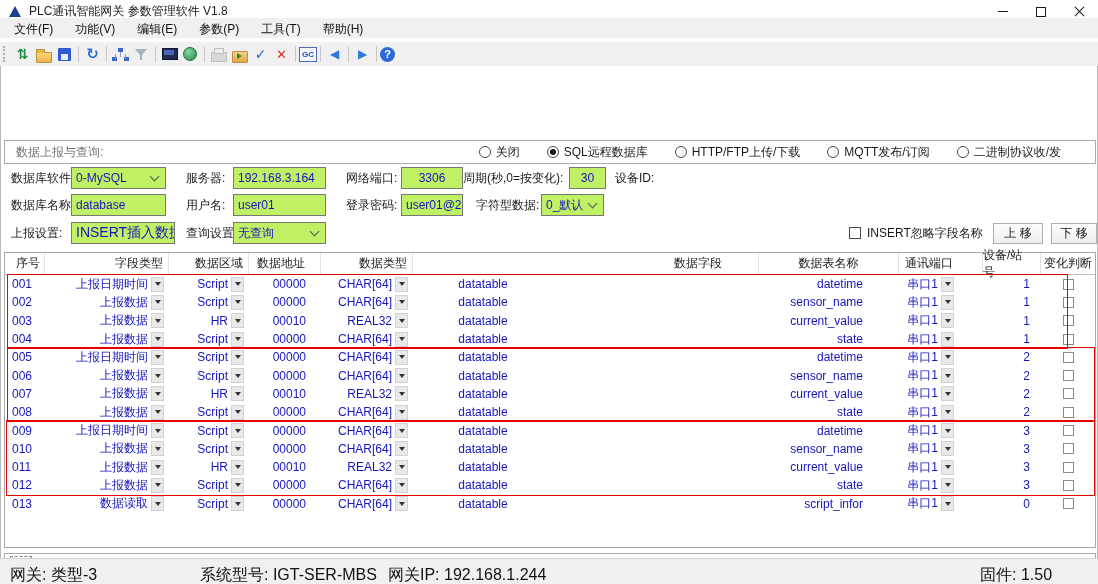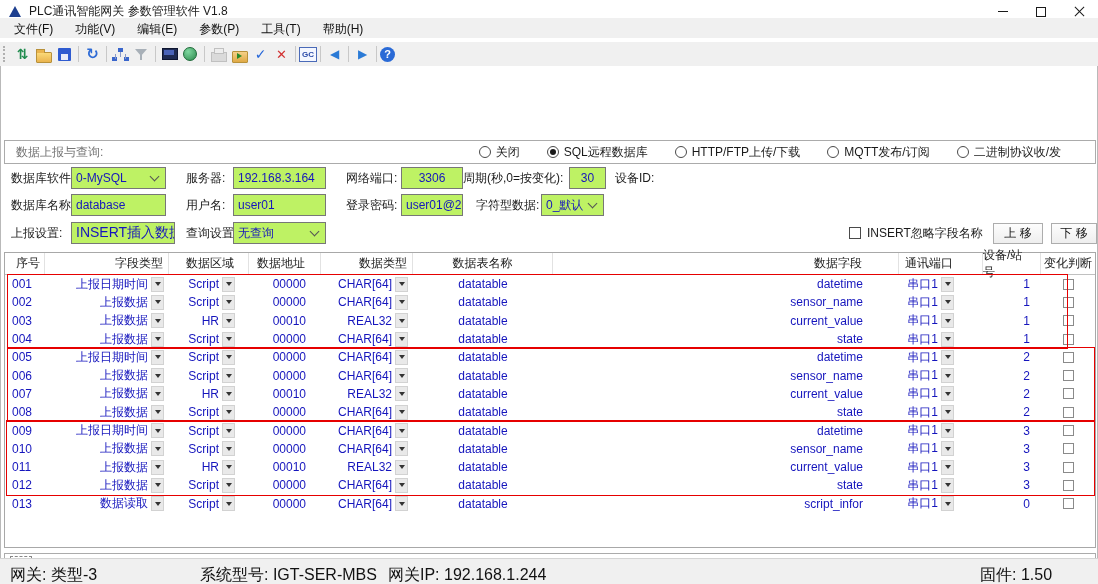--- a/index.html
+++ b/index.html
@@ -88,21 +88,21 @@
   .table-wrap{position:absolute;top:186px;left:3px;width:1092px;height:296px;border:1px solid #a8a8a8;box-sizing:border-box;background:#fff;}
   .thead{display:flex;height:21px;border-bottom:1px solid #c0c0c0;align-items:center;}
   .hc{display:inline-flex;align-items:center;justify-content:center;height:21px;color:#1a1a1a;
       border-right:1px solid #e2e2e2;box-sizing:border-box;font-size:12px;}
   .hc:last-child{border-right:none;}
   .trow{display:flex;height:18.3px;align-items:center;}
   .tc{display:inline-flex;align-items:center;height:18.3px;box-sizing:border-box;font-size:12px;}
   .tv{color:#1515bd;white-space:nowrap;}
   .col0{width:40px;padding-left:7px;}
   .col1{width:124px;justify-content:flex-end;padding-right:5px;gap:3px;}
-  .col2{width:80px;justify-content:flex-end;padding-right:14px;gap:3px;}
+  .col2{width:80px;justify-content:flex-end;padding-right:5px;gap:3px;}
   .col3{width:72px;justify-content:flex-end;padding-right:15px;}
   .col4{width:92px;justify-content:flex-end;padding-right:5px;gap:3px;}
   .col5{width:140px;justify-content:center;}
   .col6{width:346px;justify-content:flex-end;padding-right:36px;}
   .col7{width:84px;justify-content:flex-end;padding-right:29px;gap:3px;}
   .col8{width:58px;justify-content:flex-end;padding-right:11px;}
   .col9{width:54px;justify-content:center;}
   .dd{width:13px;height:15px;background:#e9e9e9;border:1px solid #d2d2d2;box-sizing:border-box;
       display:inline-flex;align-items:center;justify-content:center;flex:none;}
   .dd:after{content:"";width:0;height:0;border-left:3px solid transparent;border-right:3px solid transparent;border-top:4px solid #333;}
@@ -257,22 +257,22 @@
   <div class="btn" style="left:992px;top:157px;width:50px">上 移</div>
   <div class="btn" style="left:1050px;top:157px;width:46px">下 移</div>
 
   <div class="table-wrap">
     <div class="thead">
         <span class="hc col0">序号</span>
         <span class="hc col1">字段类型</span>
         <span class="hc col2">数据区域</span>
         <span class="hc col3">数据地址</span>
         <span class="hc col4">数据类型</span>
+        <span class="hc col6">数据字段</span>
         <span class="hc col5">数据表名称</span>
-        <span class="hc col6">数据字段</span>
         <span class="hc col7">通讯端口</span>
         <span class="hc col8">设备/站号</span>
         <span class="hc col9">变化判断</span>
       </div>
     <div>
         <div class="trow">
           <span class="tc col0">
             <span class="tv">001</span>
           </span>
           <span class="tc col1">

